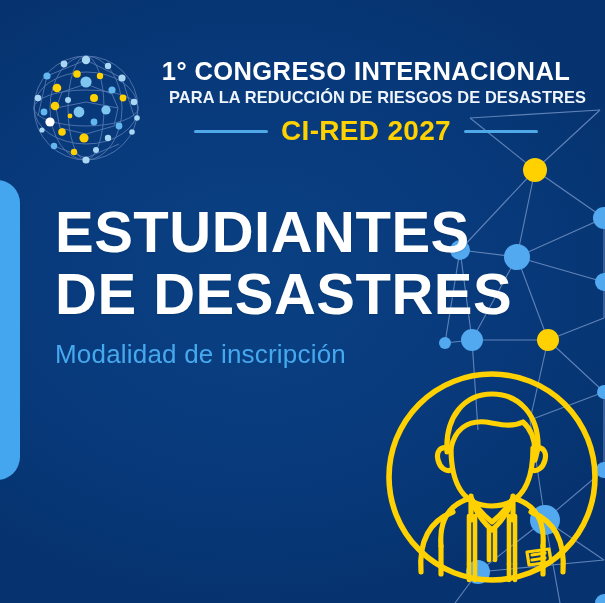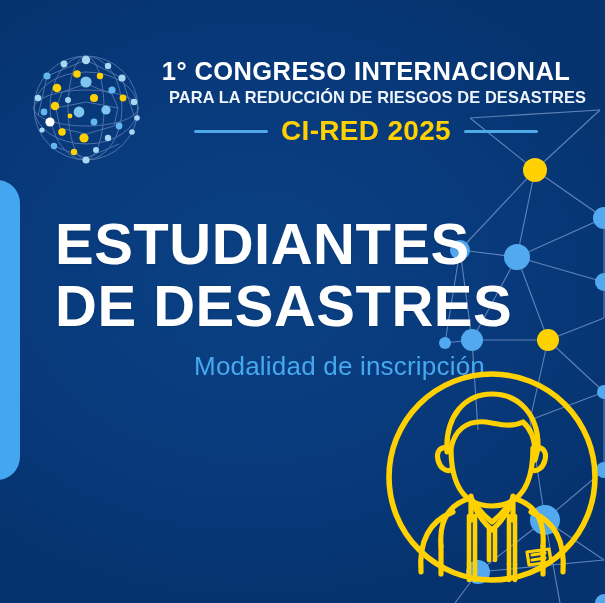--- a/index.html
+++ b/index.html
@@ -100,41 +100,40 @@
     color: #ffd100;
     font-size: 28px;
     font-weight: bold;
     letter-spacing: 0.3px;
     white-space: nowrap;
   }
   
   #main-block {
     position: absolute;
     left: 55px;
-    top: 216px;
+    top: 204px;
     width: 430px;
   }
   .headline {
     color: #ffffff;
     font-size: 58px;
     font-weight: bold;
     line-height: 0.97;
     letter-spacing: 0.5px;
     white-space: nowrap;
     text-shadow: 0 1px 2px rgba(0,0,0,0.12);
   }
   #headline-2 { margin-top: 6px; }
   #subtitle {
     margin-top: 16px;
     color: #46a9ee;
     font-size: 26px;
     font-weight: normal;
     letter-spacing: 0.2px;
     white-space: nowrap;
-    text-align: right;
   }
   
   #student-icon {
     position: absolute;
     left: 383px;
     top: 368px;
     width: 218px;
     height: 218px;
   }
 </style>
@@ -258,21 +257,21 @@
         <circle cx="62" cy="114" r="3.6" fill="#a9d6f2"></circle>
         <circle cx="18" cy="84" r="2.6" fill="#a9d6f2"></circle>
       </g>
     </svg>
 
     <div id="header-text">
       <div id="congress-line1">1° CONGRESO INTERNACIONAL</div>
       <div id="congress-line2">PARA LA REDUCCIÓN DE RIESGOS DE DESASTRES</div>
       <div id="cired-row">
         <span class="cired-rule"></span>
-        <span id="cired-label">CI-RED 2025</span>
+        <span id="cired-label">CI-RED 2027</span>
         <span class="cired-rule"></span>
       </div>
     </div>
   </div>
 
   <div id="main-block">
     <div class="headline" id="headline-1">ESTUDIANTES</div>
     <div class="headline" id="headline-2">DE DESASTRES</div>
     <div id="subtitle">Modalidad de inscripción</div>
   </div>

